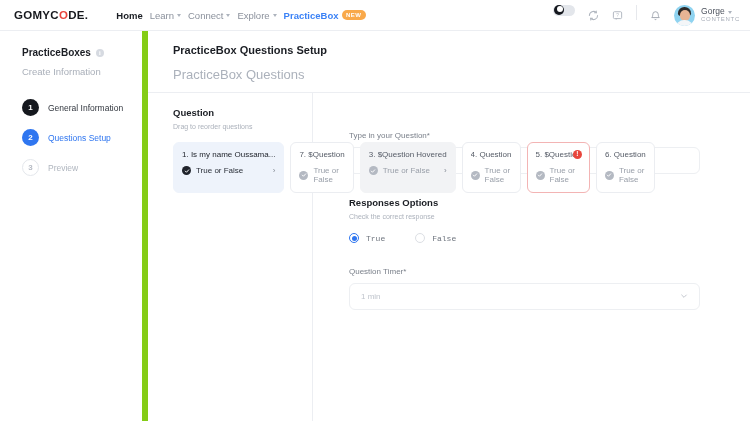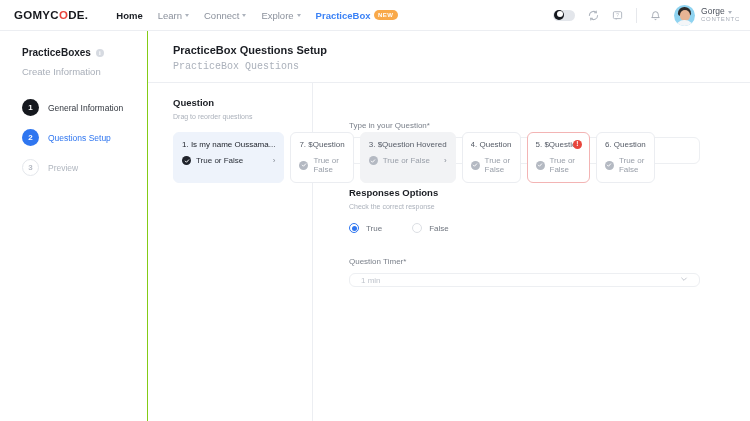--- a/index.html
+++ b/index.html
@@ -24,21 +24,21 @@
     font-size: 11.5px;
     font-weight: 700;
     letter-spacing: 0.3px;
     color: #16181d;
     white-space: nowrap;
   }
   .brand .o-red { color: #e8453c; }
   .nav {
     display: flex;
     align-items: center;
-    gap: 15px;
+    gap: 7px;
     margin-left: 28px;
   }
   .nav-item {
     font-size: 9.5px;
     color: #8b919c;
     display: flex;
     align-items: center;
     gap: 3px;
     white-space: nowrap;
     cursor: pointer;
@@ -59,21 +59,20 @@
     font-size: 6px;
     font-weight: 700;
     letter-spacing: 0.5px;
     border-radius: 7px;
     padding: 2px 4.5px;
     line-height: 1;
   }
   .top-right {
     margin-left: auto;
     display: flex;
-    align-items: center;
     gap: 13px;
   }
   .toggle-pill {
     width: 22px; height: 11px;
     border-radius: 7px;
     background: #e3e6eb;
     position: relative;
     cursor: pointer;
   }
   .toggle-knob {
@@ -137,21 +136,21 @@
     font-size: 6px; color: #a7adb8; letter-spacing: 0.7px;
   }
 
   
   .body-wrap { display: flex; height: 390px; }
 
   
   .sidebar {
     width: 148px;
     flex: none;
-    border-right: 1px solid #84cc16;
+    border-right: 6px solid #84cc16;
     padding: 16px 14px 0 22px;
     background: #ffffff;
   }
   .sb-title {
     font-size: 10px;
     font-weight: 700;
     color: #1b1e24;
     display: flex; align-items: center; gap: 5px;
   }
   .info-dot {
@@ -186,21 +185,21 @@
   .step-label.active { color: #2f76f0; }
   .step-label.todo { color: #b0b6bf; }
 
   
   .main { flex: 1; display: flex; flex-direction: column; min-width: 0; }
   .main-head {
     padding: 13px 0 10px 25px;
     border-bottom: 1px solid #eceef2;
   }
   .main-title { font-size: 11px; font-weight: 700; color: #1b1e24; }
-  .main-sub { font-size: 10px; color: #abb1bb; margin-top: 5px; font-family: Liberation Mono, monospace; }
+  .main-sub { font-size: 13px; color: #abb1bb; margin-top: 11px; }
 
   .cols { flex: 1; display: flex; min-height: 0; }
 
   
   .qcol {
     width: 165px;
     flex: none;
     border-right: 1px solid #eceef2;
     padding: 14px 14px 0 25px;
   }
@@ -305,25 +304,25 @@
     display: flex; align-items: center; justify-content: center;
     flex: none;
   }
   .radio-dot.on { border-color: #2f76f0; }
   .radio-dot.on::after {
     content: "";
     width: 5px; height: 5px;
     border-radius: 50%;
     background: #2f76f0;
   }
-  .radio-label { font-size: 8px; color: #6f757f; }
+  .radio-label { font-size: 8px; color: #6f757f; font-family: Liberation Mono, monospace; }
   .select-box {
     margin-top: 7px;
     width: 100%;
-    height: 14px;
+    height: 27px;
     border: 1px solid #edeff2;
     border-radius: 6px;
     background: #fff;
     display: flex; align-items: center;
     padding: 0 11px;
     cursor: pointer;
   }
   .select-val { font-size: 8px; color: #bfc4cc; }
   .select-chev { margin-left: auto; color: #b9bec6; font-size: 8px; line-height: 1; }
 </style>

